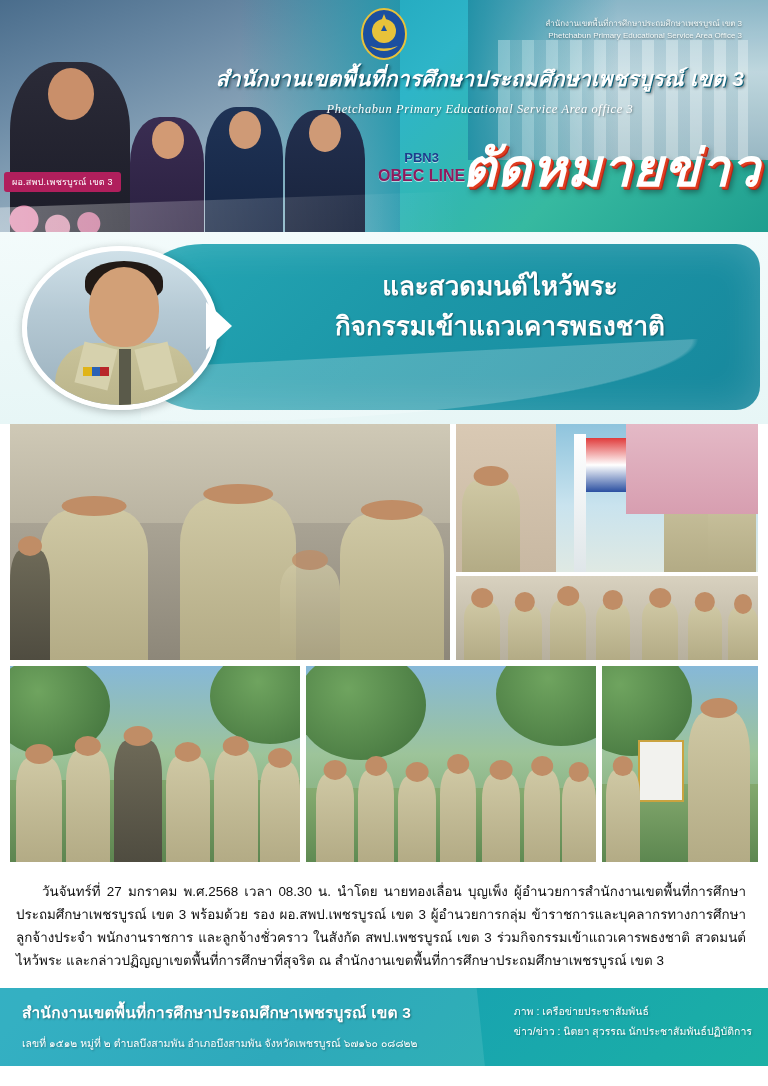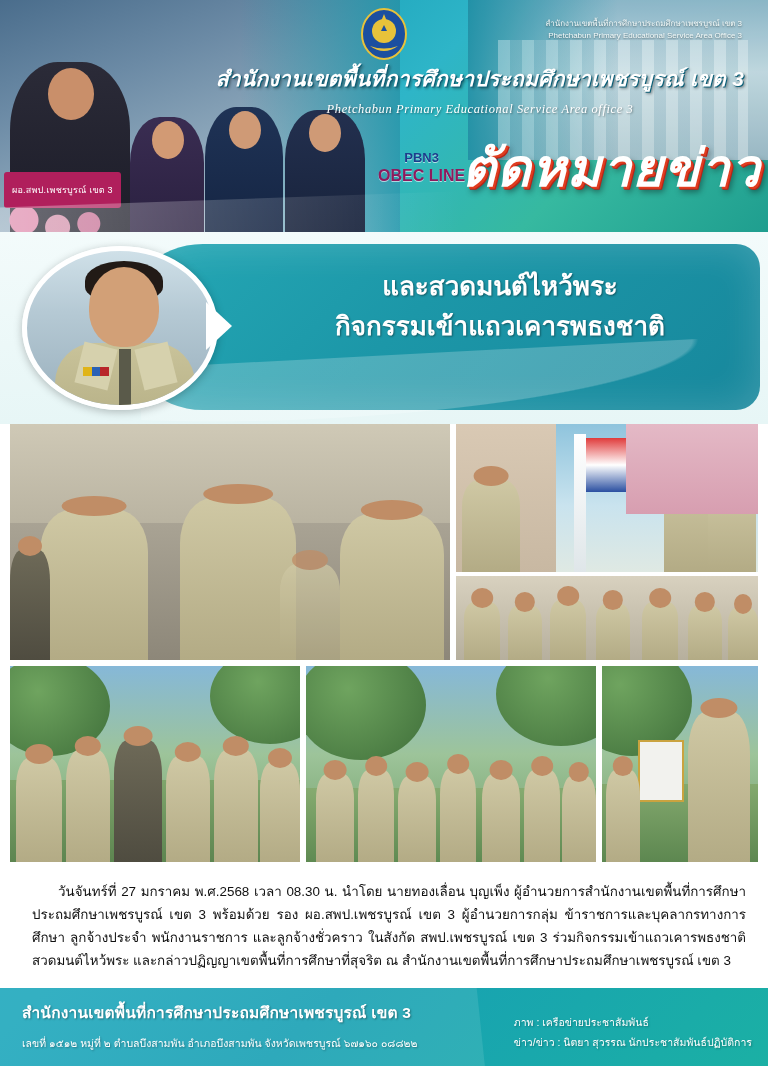--- a/index.html
+++ b/index.html
@@ -51,21 +51,21 @@
     background: radial-gradient(circle at 20% 80%, rgba(255,150,190,0.85) 0 14px, transparent 15px),
                 radial-gradient(circle at 48% 92%, rgba(255,170,200,0.8) 0 12px, transparent 13px),
                 radial-gradient(circle at 74% 86%, rgba(255,140,185,0.75) 0 11px, transparent 12px);
   }
   .badge-left {
     position: absolute;
     left: 4px; top: 172px;
     background: #b01f5c;
     color: #ffffff;
     font-size: 9px;
-    padding: 11px 8px;
+    padding: 3px 8px;
     border-radius: 3px;
     letter-spacing: .2px;
     white-space: nowrap;
   }
   .header-building {
     position: absolute;
     right: 0; top: 0;
     width: 300px; height: 160px;
     background:
       linear-gradient(to left, rgba(25,150,170,0.0) 50%, rgba(22,140,162,0.9) 100%),
@@ -250,21 +250,21 @@
   .p-unit::before { content:""; position:absolute; left:50%; transform:translateX(-50%); top:-14px; width:60%; height:20px; border-radius:50%; background:#c08d66; }
   .p-dark { background: linear-gradient(180deg,#6e6a58 0%, #4f4c40 100%); }
   .tree { position:absolute; border-radius:50%; background: radial-gradient(circle at 40% 35%, #6fa45f, #3f6f3a); }
   .flag-pole { position:absolute; background: linear-gradient(180deg,#ffffff, #dfe6e9); }
   .flag { position:absolute; background: linear-gradient(180deg,#e03b3b 0%, #ffffff 50%, #2a4fa0 100%); }
 
   
   .body-text {
     position: relative;
     width: 768px;
-    padding: 14px 22px 10px 32px;
+    padding: 14px 22px 10px 16px;
     color: #111111;
     font-size: 13.4px;
     line-height: 1.72;
     text-align: justify;
   }
   .body-text p { text-indent: 26px; }
 
   
   .footer {
     position: relative;
@@ -285,21 +285,21 @@
   }
   .footer-org {
     font-size: 15.5px; font-weight: bold; letter-spacing:.2px;
     text-shadow: 1px 1px 2px rgba(0,0,0,.35);
   }
   .footer-addr {
     margin-top: 10px; font-size: 10.5px;
     text-shadow: 1px 1px 2px rgba(0,0,0,.3);
   }
   .footer-right {
-    position:absolute; right: 16px; top: 25px; color:#ffffff; z-index:2; text-align:left;
+    position:absolute; right: 16px; top: 14px; color:#ffffff; z-index:2; text-align:left;
   }
   .footer-right div { font-size: 10.5px; line-height: 1.9; text-shadow: 1px 1px 2px rgba(0,0,0,.3); }
   .white-strip { position:absolute; left:0; bottom:0; width:768px; height:6px; background:#ffffff; }
 </style>
 </head>
 <body>
 
 <div class="page">
 
   <div class="header">

